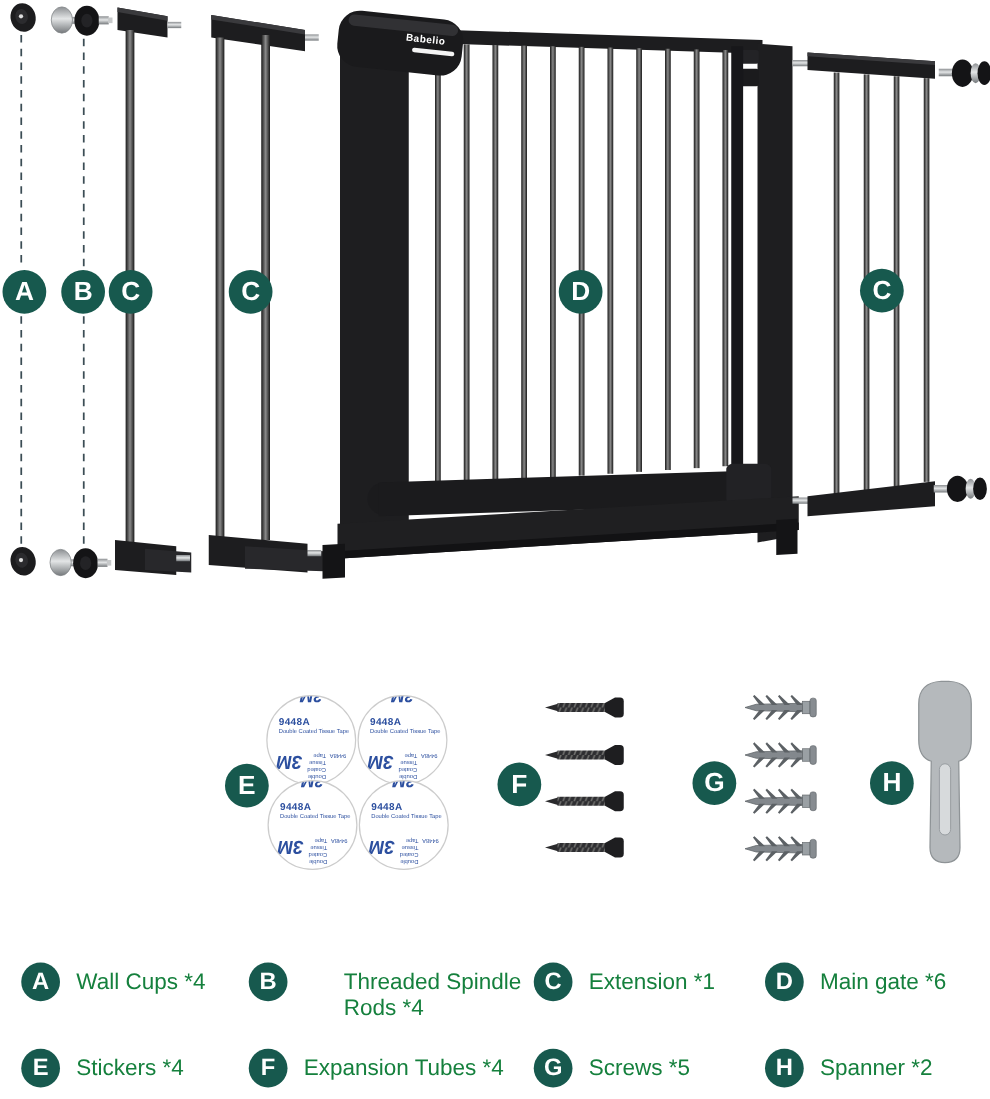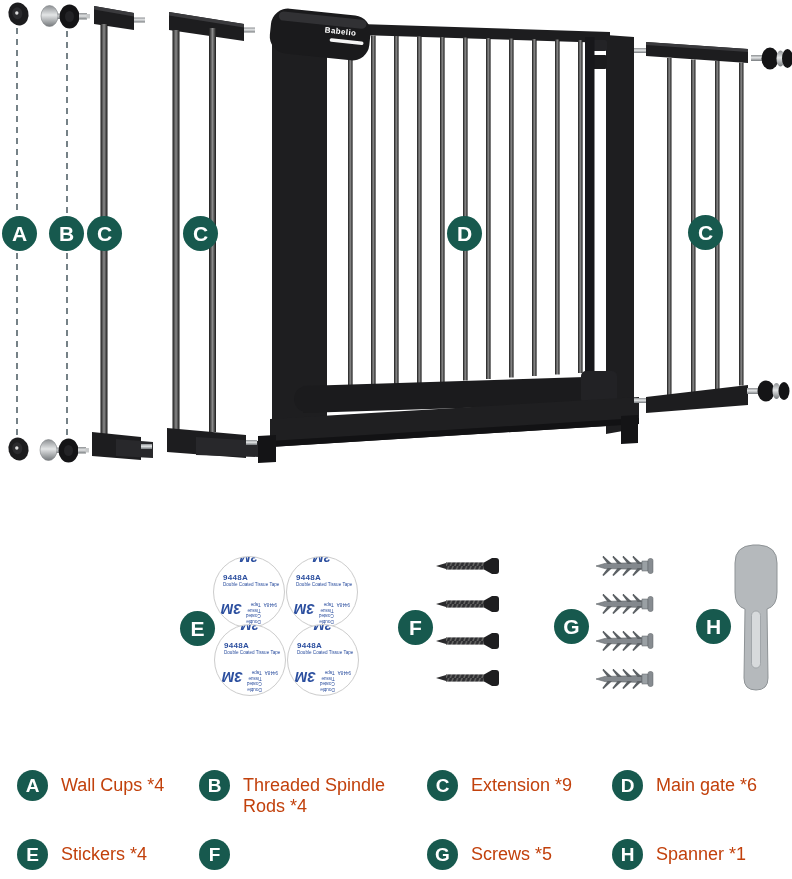--- a/index.html
+++ b/index.html
@@ -27,22 +27,22 @@
   .d-desc{font-size:4.6px;line-height:6px;}
   .d-bot{position:absolute;bottom:3px;left:7px;right:7px;
     transform:rotate(180deg);display:flex;align-items:flex-end;gap:3px;}
   .d-bot .m3{font-size:15px;font-weight:bold;font-style:italic;line-height:14px;}
   .d-bot .sm{font-size:4.6px;line-height:5.5px;text-align:left;}
   
   .legend-item{position:absolute;display:flex;gap:13px;align-items:center;}
   .legend-item.wrap{align-items:flex-start;}
   .lbadge{flex:none;width:31px;height:31px;border-radius:50%;background:#17594e;
     color:#fff;text-align:center;font:bold 19px/31px "Liberation Sans",sans-serif;}
-  .llabel{font-size:18px;color:#c2410c;line-height:21px;white-space:nowrap;}
-  .legend-item.wrap .llabel{white-space:normal;width:165px;margin-top:5px;}
+  .llabel{font-size:18px;color:#15803d;line-height:21px;white-space:nowrap;}
+  .legend-item.wrap .llabel{white-space:normal;width:165px;margin-top:5px;margin-left:32px;}
 </style>
 </head>
 <body>
 
 <div id="stage">
 
   <svg id="parts-svg" width="792" height="710" viewBox="0 0 792 710">
     <defs>
       <linearGradient id="barGrad" x1="0" y1="0" x2="1" y2="0">
         <stop offset="0" stop-color="#1a1a1a"></stop>
@@ -329,35 +329,36 @@
   <div class="legend-item" style="left:17px;top:770px">
     <div class="lbadge">A</div>
     <div class="llabel">Wall Cups *4</div>
   </div>
   <div class="legend-item wrap" style="left:199px;top:770px">
     <div class="lbadge">B</div>
     <div class="llabel">Threaded Spindle Rods *4</div>
   </div>
   <div class="legend-item" style="left:427px;top:770px">
     <div class="lbadge">C</div>
-    <div class="llabel">Extension *9</div>
+    <div class="llabel">Extension *1</div>
   </div>
   <div class="legend-item" style="left:612px;top:770px">
     <div class="lbadge">D</div>
     <div class="llabel">Main gate *6</div>
   </div>
   <div class="legend-item" style="left:17px;top:839px">
     <div class="lbadge">E</div>
     <div class="llabel">Stickers *4</div>
   </div>
   <div class="legend-item" style="left:199px;top:839px">
     <div class="lbadge">F</div>
+    <div class="llabel">Expansion Tubes *4</div>
   </div>
   <div class="legend-item" style="left:427px;top:839px">
     <div class="lbadge">G</div>
     <div class="llabel">Screws *5</div>
   </div>
   <div class="legend-item" style="left:612px;top:839px">
     <div class="lbadge">H</div>
-    <div class="llabel">Spanner *1</div>
+    <div class="llabel">Spanner *2</div>
   </div>
 
 </div>
 
 </body></html>

